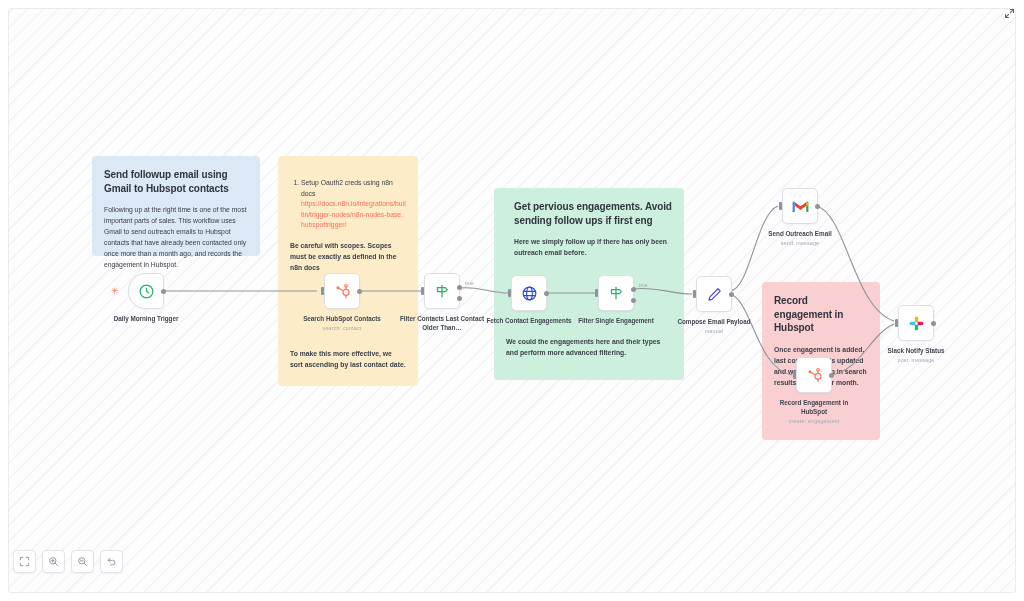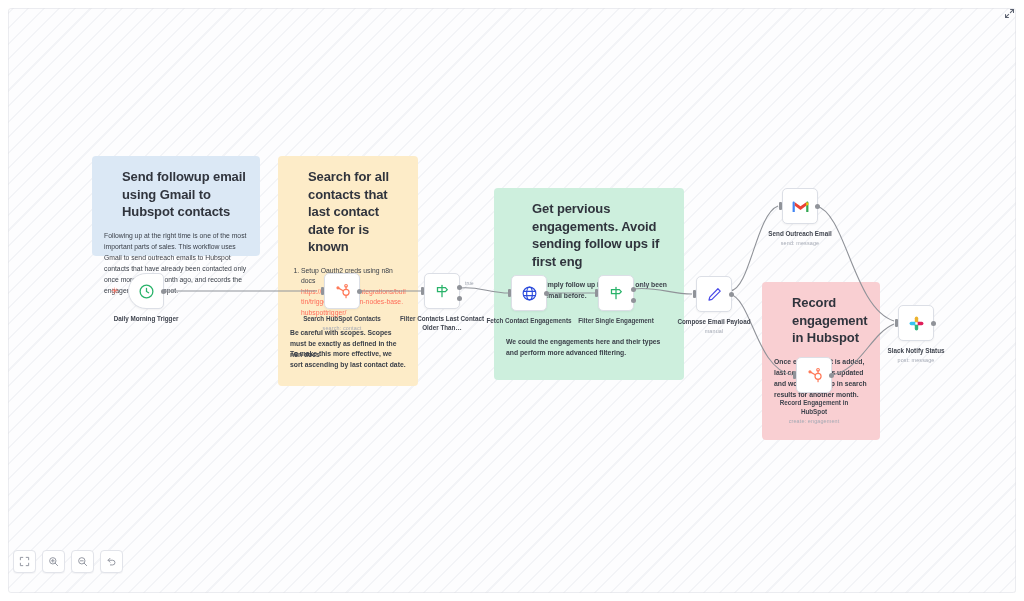--- a/index.html
+++ b/index.html
@@ -47,26 +47,25 @@
   }
 
   
   .note {
     position: absolute;
     border-radius: 4px;
     padding: 12px 12px 10px 12px;
     z-index: 1;
   }
   .note h3 {
-    font-size: 13px;
+    font-size: 10px;
     font-weight: bold;
     line-height: 1.35;
     color: #30343d;
     letter-spacing: -0.1px;
-    margin-left: 18px;
   }
   .note p {
     font-size: 6.8px;
     line-height: 1.62;
     color: #3b4049;
     margin-top: 9px;
     font-weight: bold;
   }
   .note p.thin { font-weight: normal; }
   .note ol { margin-top: 10px; padding-left: 11px; }
@@ -188,21 +187,20 @@
 <div id="app">
 
   <div id="canvas">
 
     <div class="note" id="note-blue">
       <h3>Send followup email using Gmail to Hubspot contacts</h3>
       <p class="thin">Following up at the right time is one of the most important parts of sales. This workflow uses Gmail to send outreach emails to Hubspot contacts that have already been contacted only once more than a month ago, and records the engagement in Hubspot.</p>
     </div>
 
     <div class="note" id="note-yellow">
-      <h3>Search for all contacts that last contact date for is known</h3>
       <ol>
         <li>
           <span>Setup Oauth2 creds using n8n docs</span>
           <a href="#">https://docs.n8n.io/integrations/builtin/trigger-nodes/n8n-nodes-base.hubspottrigger/</a>
         </li>
       </ol>
       <p>Be careful with scopes. Scopes must be exactly as defined in the n8n docs</p>
       <p class="foot">To make this more effective, we sort ascending by last contact date.</p>
     </div>
 

